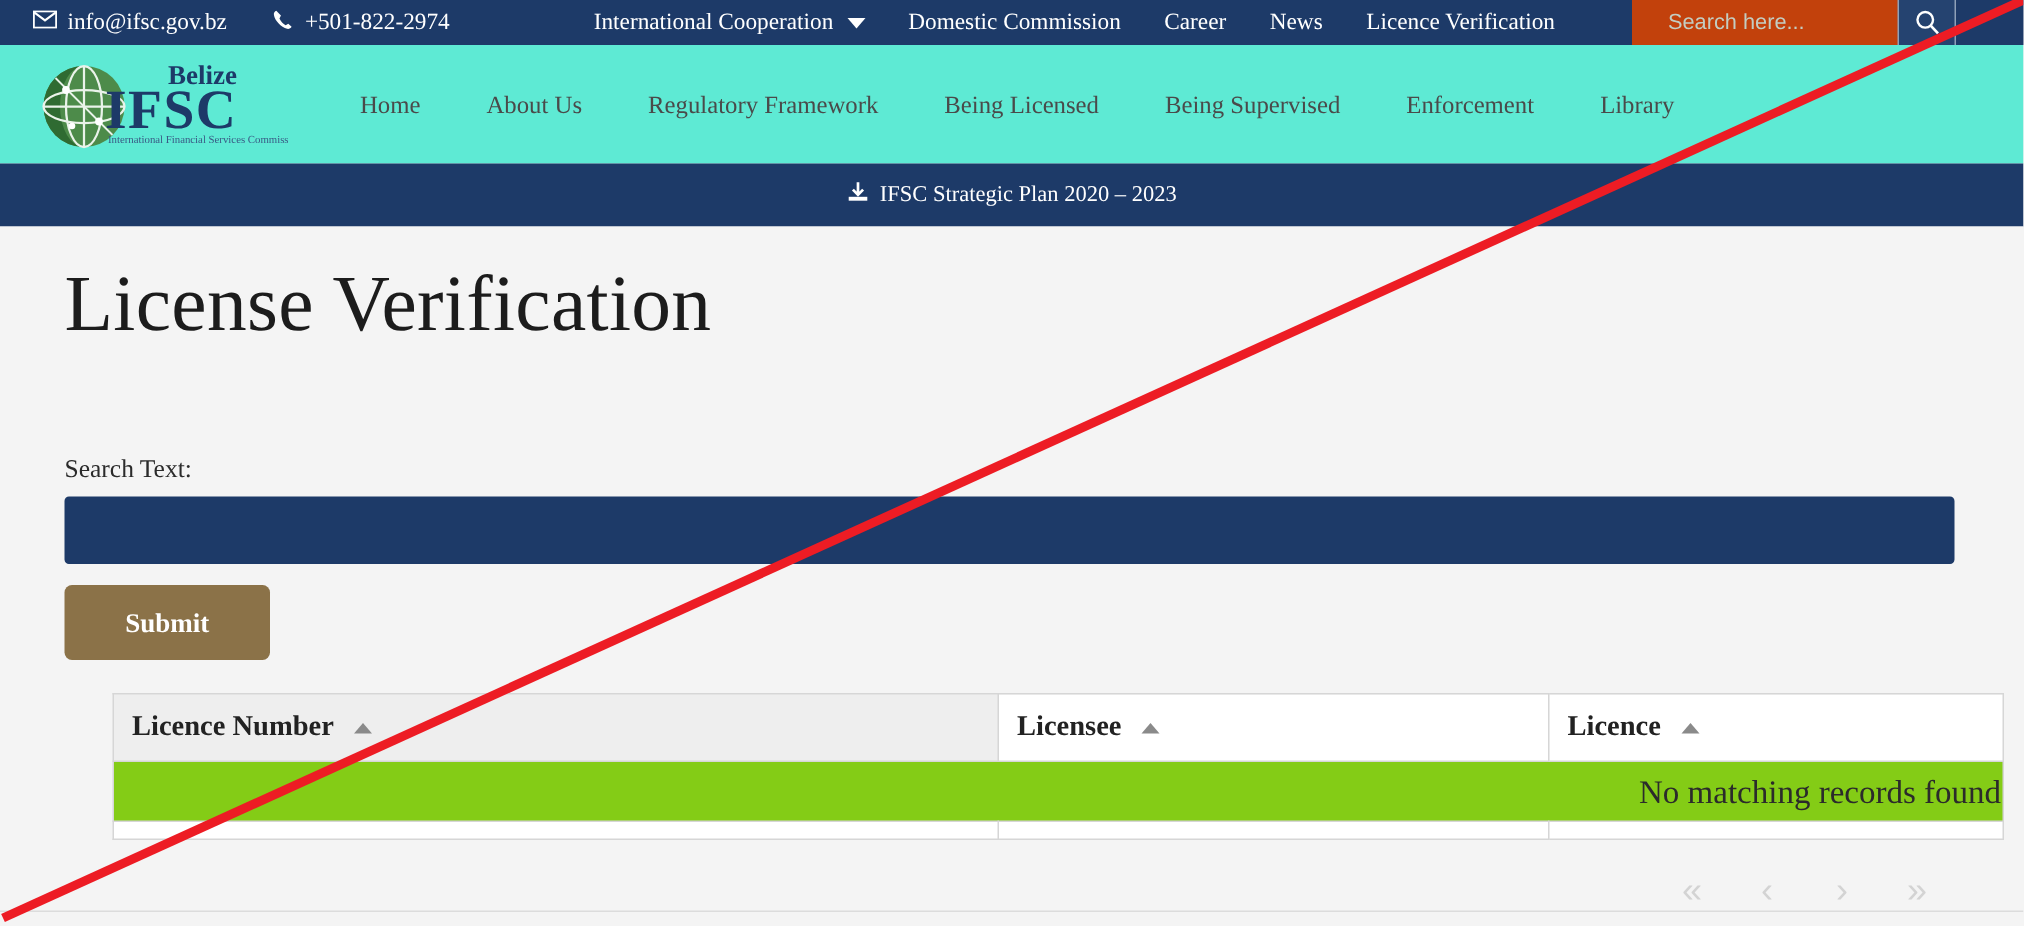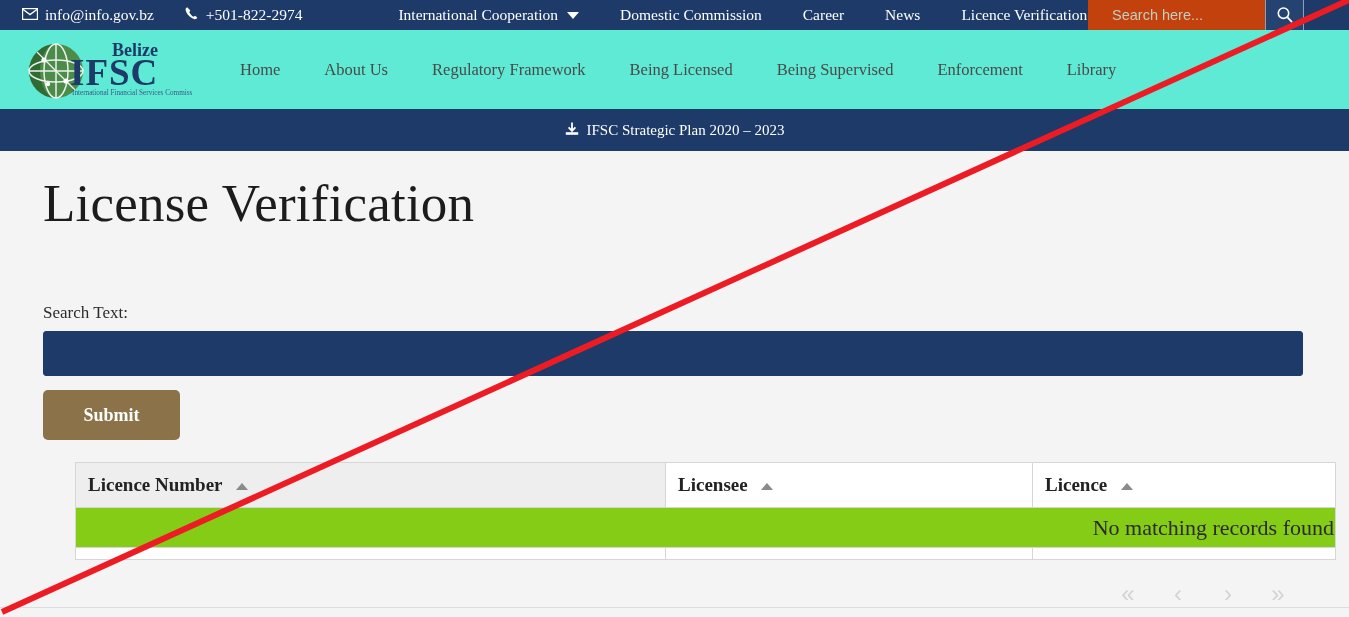--- a/index.html
+++ b/index.html
@@ -16,21 +16,21 @@
   .topbar {
     position: absolute; top:0; left:0; width:1349px; height:30px;
     background:#1d3a68; color:#ffffff;
     display:flex; align-items:center;
   }
   .topbar .contact { display:flex; align-items:center; gap:0; padding-left:22px; }
   .tb-item { display:flex; align-items:center; font-size:15.5px; color:#ffffff; white-space:nowrap; }
   .tb-item .gl { margin-right:7px; font-size:14px; line-height:1; display:inline-block; }
   .contact .tb-item + .tb-item { margin-left:30px; }
 
-  .topnav { display:flex; align-items:flex-start; margin-left:96px; gap:15px; }
+  .topnav { display:flex; align-items:flex-start; margin-left:96px; gap:3px; }
   .topnav a {
     color:#ffffff; text-decoration:none; font-size:15.5px; white-space:nowrap;
     display:flex; align-items:center; padding:0 0;
   }
   .topnav a + a { margin-left:26px; }
   .caret-dn {
     display:inline-block; margin-left:9px; width:0; height:0;
     border-left:6px solid transparent; border-right:6px solid transparent;
     border-top:7px solid #ffffff;
   }
@@ -153,21 +153,21 @@
 
   <div class="topbar">
     <div class="contact">
       <div class="tb-item">
         <span class="gl">
           <svg width="16" height="12" viewBox="0 0 16 12">
             <rect x="0.5" y="0.5" width="15" height="11" fill="none" stroke="#ffffff" stroke-width="1.4"></rect>
             <path d="M0.8 1.2 L8 6.6 L15.2 1.2" fill="none" stroke="#ffffff" stroke-width="1.4"></path>
           </svg>
         </span>
-        <span>info@info.gov.bz</span>
+        <span>info@ifsc.gov.bz</span>
       </div>
       <div class="tb-item">
         <span class="gl">
           <svg width="15" height="15" viewBox="0 0 15 15">
             <path d="M3.2 1.2 C2.2 1.6 1.4 2.6 1.6 3.8 C2.1 7.6 6.4 12.2 10.4 13.2 C11.6 13.5 12.8 12.8 13.4 11.8 L11.2 9.8 L9.4 10.8 C7.8 9.9 6.1 8.1 5.3 6.3 L6.3 4.4 Z" fill="#ffffff"></path>
           </svg>
         </span>
         <span>+501-822-2974</span>
       </div>
     </div>

